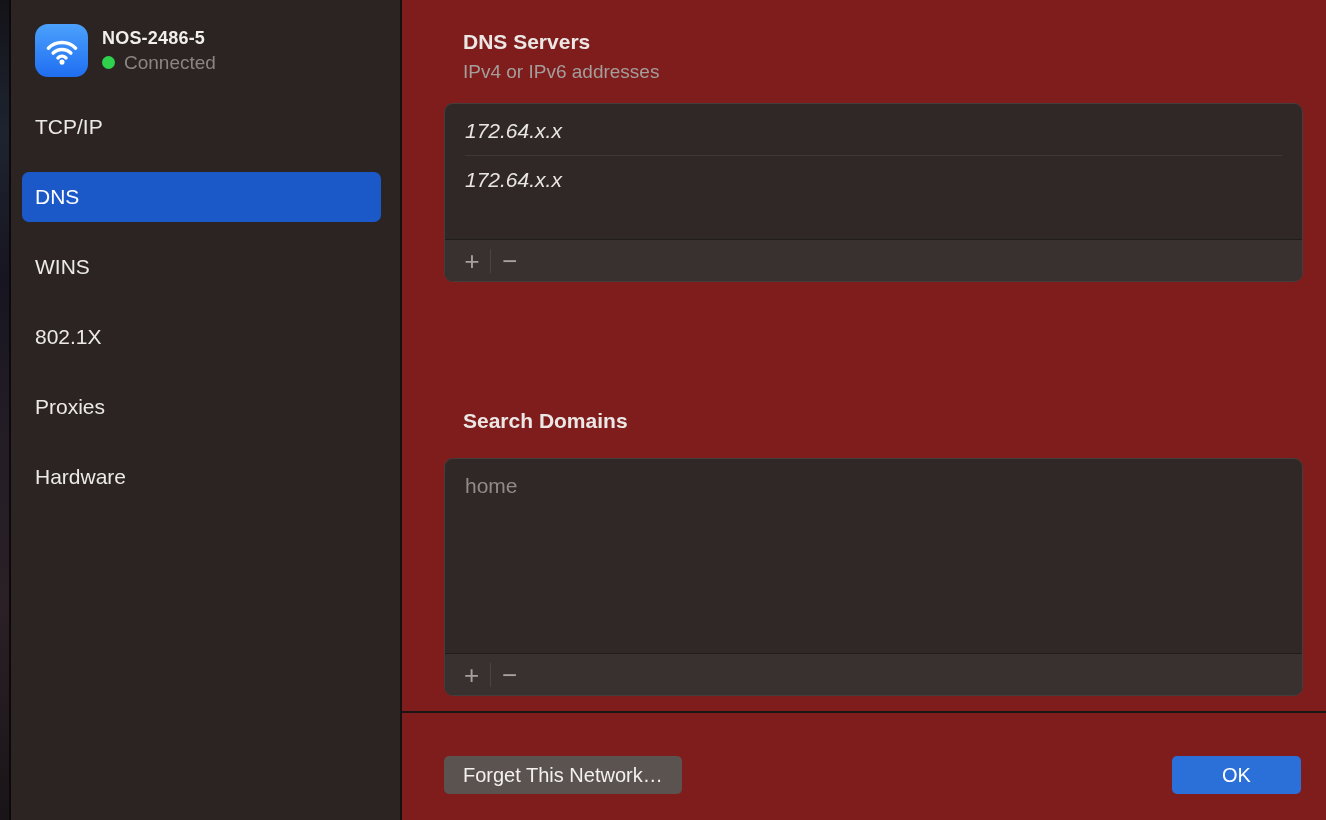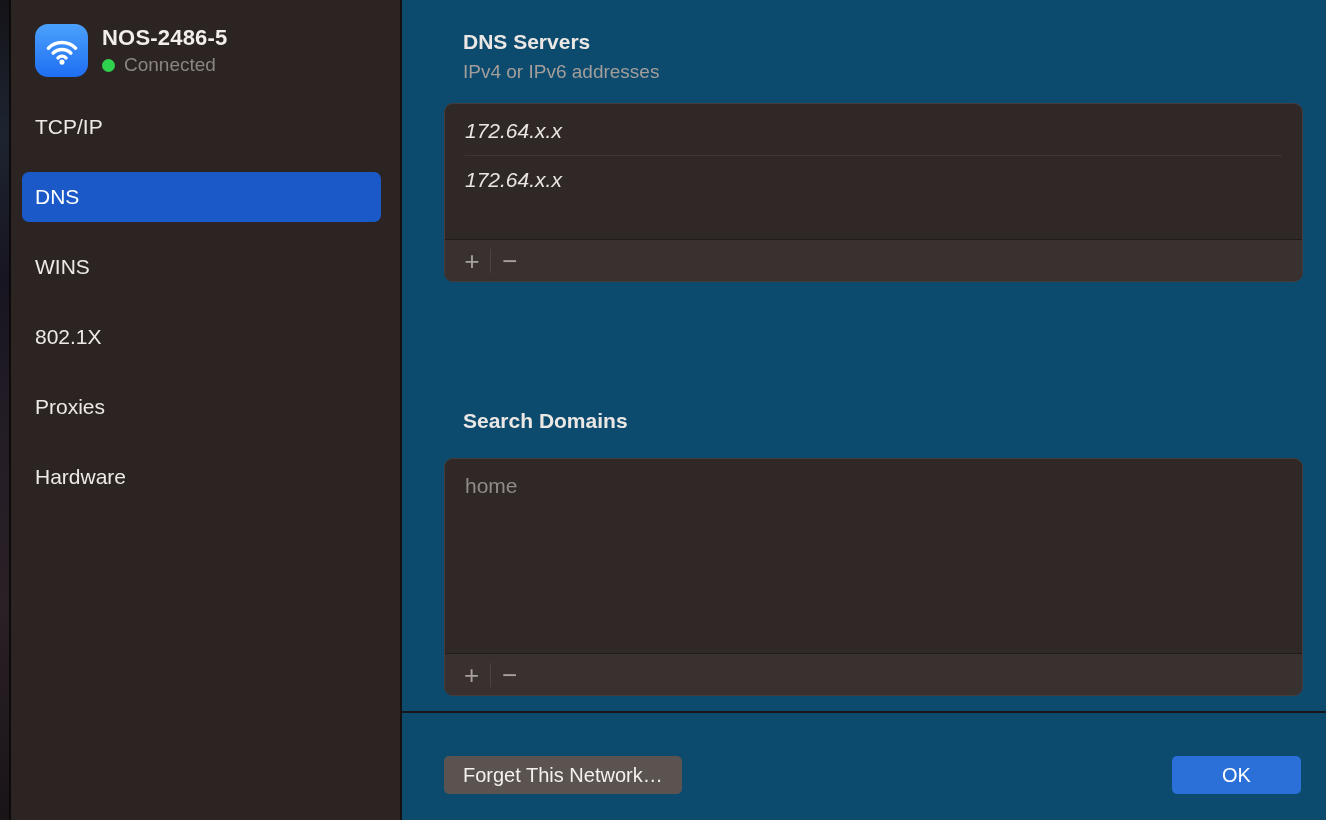--- a/index.html
+++ b/index.html
@@ -32,40 +32,40 @@
   .net-header {
     position:absolute; left:24px; top:24px; display:flex; align-items:center; gap:14px;
   }
   .wifi-badge {
     width:53px; height:53px; border-radius:13px;
     background:linear-gradient(180deg,#4ba1fc 0%,#1f6ef2 100%);
     display:flex; align-items:center; justify-content:center;
     flex:0 0 auto;
   }
   .net-text { display:flex; flex-direction:column; gap:3px; }
-  .net-name { font-size:22px; font-weight:600; color:#f1eeec; letter-spacing:.2px; }
+  .net-name { font-size:18px; font-weight:600; color:#f1eeec; letter-spacing:.2px; }
   .net-status { display:flex; align-items:center; gap:9px; }
   .status-dot { width:13px; height:13px; border-radius:50%; background:#2fd24c; }
   .status-label { font-size:19px; color:#8b8582;text-align:center; }
 
   .nav {
     position:absolute; left:11px; right:19px; top:102px;
     display:flex; flex-direction:column; gap:20px;
   }
   .nav-item {
     height:50px; line-height:50px;
     padding-left:13px; border-radius:7px;
     font-size:21px; color:#ece9e6; cursor:default;
   }
   .nav-item.selected { background:#1c59c8; color:#ffffff; }
 
   
   .main {
     position:absolute; left:402px; top:0; width:924px; height:820px;
-    background:#0c4a6e;
+    background:#7f1d1d;
   }
   .section-title { position:absolute; left:61px; font-size:21px; font-weight:700; color:#ebe7e4; }
   .title-dns { top:30px; }
   .subtitle { position:absolute; left:61px; top:61px; font-size:19px; color:#a49e9b; }
   .title-search { top:409px; }
 
   .listbox {
     position:absolute; left:42px; width:859px;
     background:#2f2827;
     border:1px solid #453d3b;

